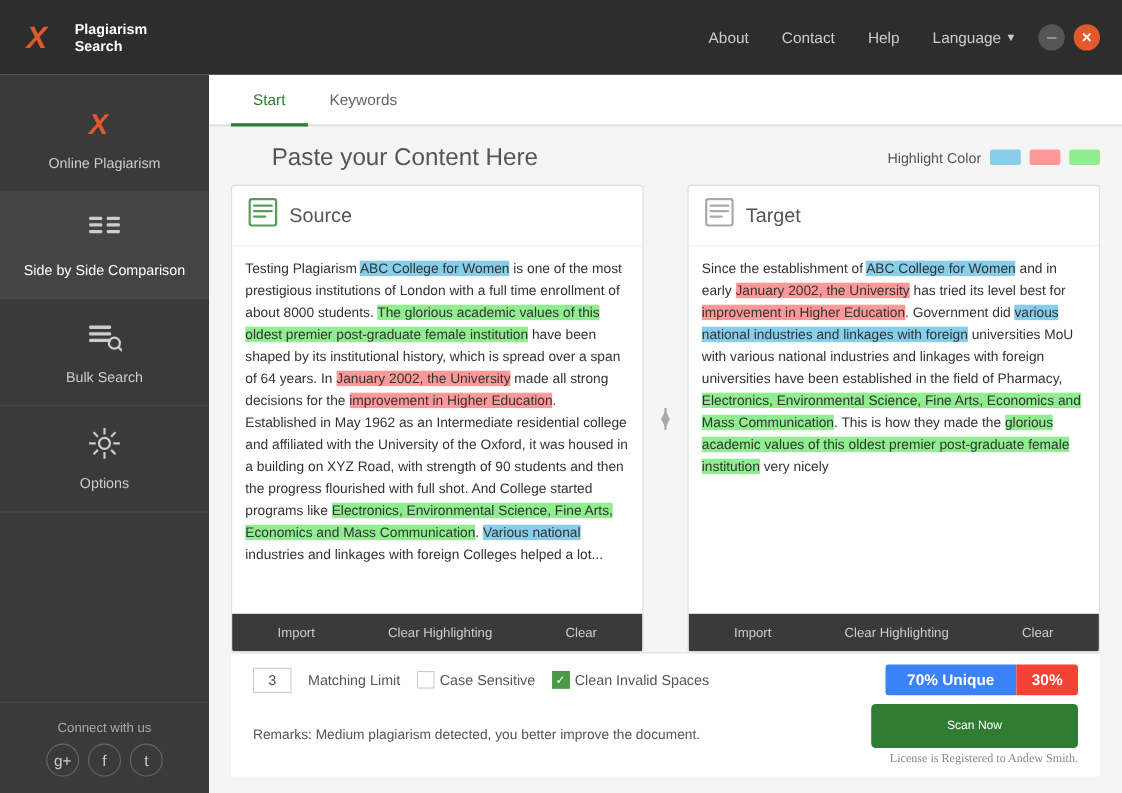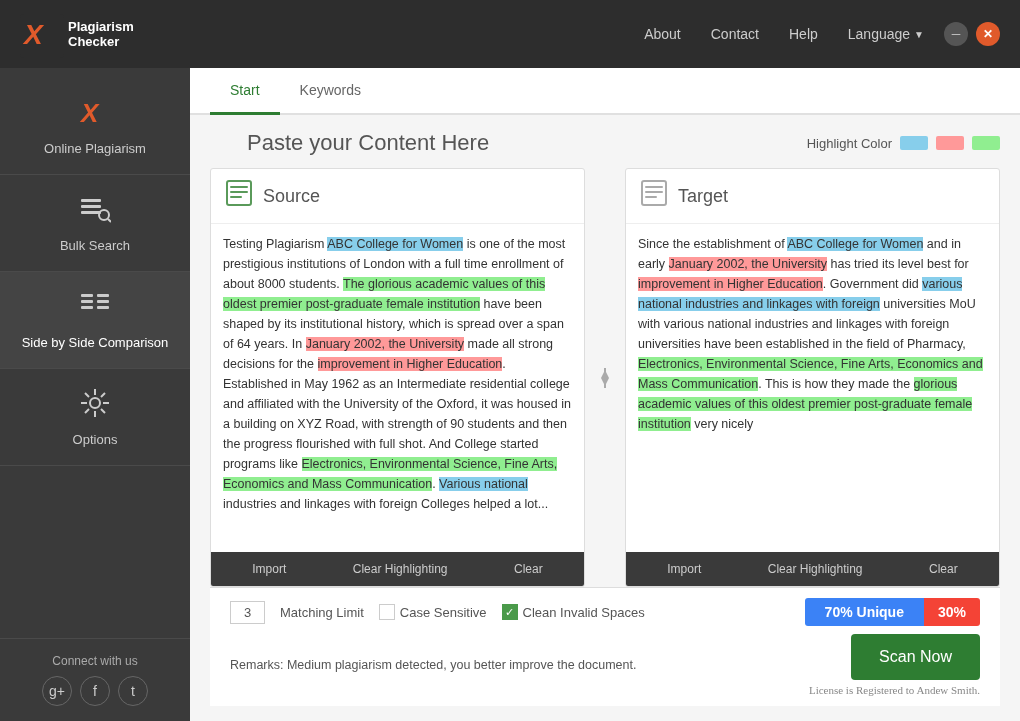--- a/index.html
+++ b/index.html
@@ -328,22 +328,22 @@
       margin-top: 8px;
     }
     .remarks-text {
       font-size: 12.5px;
       color: #555;
     }
     .scan-btn {
       background: #2e7d32;
       color: white;
       border: none;
-      padding: 14px 28px;
-      font-size: 16px;
+      padding: 14px 69px;
+      font-size: 11px;
       border-radius: 4px;
       cursor: pointer;
       font-weight: 500;
     }
 
     .license-text {
       font-size: 11px;
       color: #888;
       text-align: right;
       margin-top: 4px;
@@ -367,21 +367,21 @@
 <div class="topbar">
   <div class="logo-area">
     <div class="logo-icon">
       <svg width="44" height="44" viewBox="0 0 44 44">
         <rect width="44" height="44" rx="4" fill="#2d2d2d"></rect>
         <text x="4" y="30" font-size="28" font-weight="bold" font-style="italic" fill="#e05a2b" font-family="Arial">X</text>
       </svg>
     </div>
     <div>
       <div style="color:white;font-size:13px;font-weight:bold;">Plagiarism</div>
-      <div style="color:white;font-size:13px;font-weight:bold;">Checker</div>
+      <div style="color:white;font-size:13px;font-weight:bold;">Search</div>
     </div>
   </div>
   <nav class="topbar-nav">
     <a href="#">About</a>
     <a href="#">Contact</a>
     <a href="#">Help</a>
     <div class="lang-dropdown">
       <span>Language</span>
       <span class="arrow">▼</span>
     </div>
@@ -396,47 +396,47 @@
 
   <div class="sidebar">
 
     <div class="sidebar-item">
       <div class="sidebar-icon">
         <svg width="32" height="32" viewBox="0 0 32 32">
           <text x="2" y="26" font-size="26" font-weight="bold" font-style="italic" fill="#e05a2b" font-family="Arial">X</text>
         </svg>
       </div>
       <span>Online Plagiarism</span>
-    </div>
-
-    <div class="sidebar-item">
-      <div class="sidebar-icon">
-        <svg width="32" height="32" viewBox="0 0 32 32">
-          <rect x="2" y="6" width="20" height="3" rx="1" fill="#ccc"></rect>
-          <rect x="2" y="12" width="20" height="3" rx="1" fill="#ccc"></rect>
-          <rect x="2" y="18" width="20" height="3" rx="1" fill="#ccc"></rect>
-          <circle cx="25" cy="22" r="5" fill="none" stroke="#ccc" stroke-width="2"></circle>
-          <line x1="29" y1="26" x2="32" y2="29" stroke="#ccc" stroke-width="2"></line>
-        </svg>
-      </div>
-      <span>Bulk Search</span>
     </div>
 
     <div class="sidebar-item active">
       <div class="sidebar-icon">
         <svg width="32" height="32" viewBox="0 0 32 32">
           <rect x="2" y="4" width="12" height="3" rx="1" fill="#ccc"></rect>
           <rect x="2" y="10" width="12" height="3" rx="1" fill="#ccc"></rect>
           <rect x="2" y="16" width="12" height="3" rx="1" fill="#ccc"></rect>
           <rect x="18" y="4" width="12" height="3" rx="1" fill="#ccc"></rect>
           <rect x="18" y="10" width="12" height="3" rx="1" fill="#ccc"></rect>
           <rect x="18" y="16" width="12" height="3" rx="1" fill="#ccc"></rect>
         </svg>
       </div>
       <span>Side by Side Comparison</span>
+    </div>
+
+    <div class="sidebar-item">
+      <div class="sidebar-icon">
+        <svg width="32" height="32" viewBox="0 0 32 32">
+          <rect x="2" y="6" width="20" height="3" rx="1" fill="#ccc"></rect>
+          <rect x="2" y="12" width="20" height="3" rx="1" fill="#ccc"></rect>
+          <rect x="2" y="18" width="20" height="3" rx="1" fill="#ccc"></rect>
+          <circle cx="25" cy="22" r="5" fill="none" stroke="#ccc" stroke-width="2"></circle>
+          <line x1="29" y1="26" x2="32" y2="29" stroke="#ccc" stroke-width="2"></line>
+        </svg>
+      </div>
+      <span>Bulk Search</span>
     </div>
 
     <div class="sidebar-item">
       <div class="sidebar-icon">
         <svg width="32" height="32" viewBox="0 0 32 32">
           <circle cx="16" cy="16" r="5" fill="none" stroke="#ccc" stroke-width="2"></circle>
           <line x1="16" y1="2" x2="16" y2="8" stroke="#ccc" stroke-width="2"></line>
           <line x1="16" y1="24" x2="16" y2="30" stroke="#ccc" stroke-width="2"></line>
           <line x1="2" y1="16" x2="8" y2="16" stroke="#ccc" stroke-width="2"></line>
           <line x1="24" y1="16" x2="30" y2="16" stroke="#ccc" stroke-width="2"></line>

